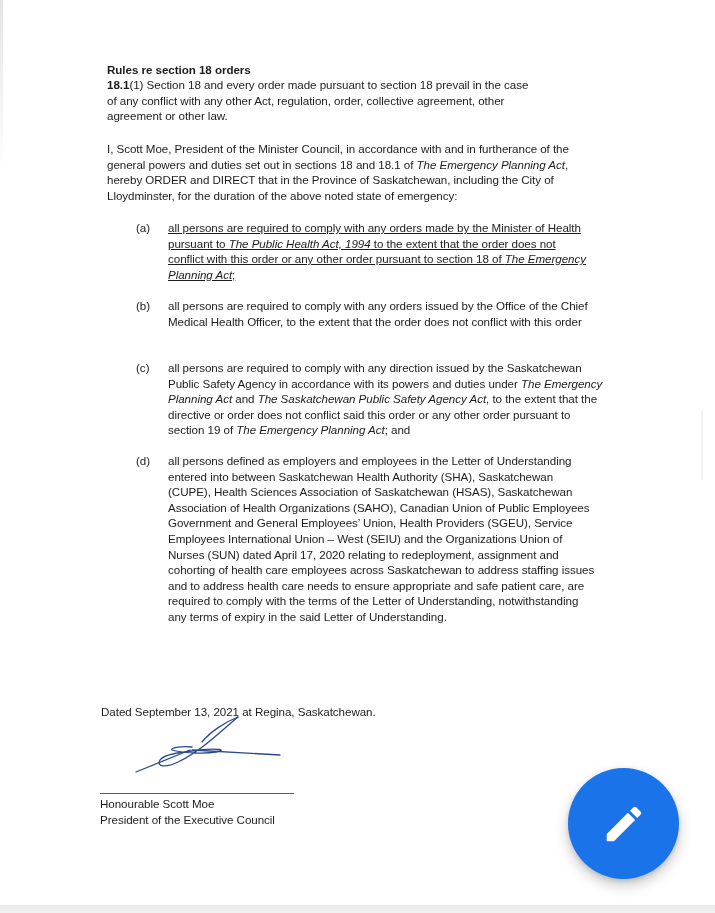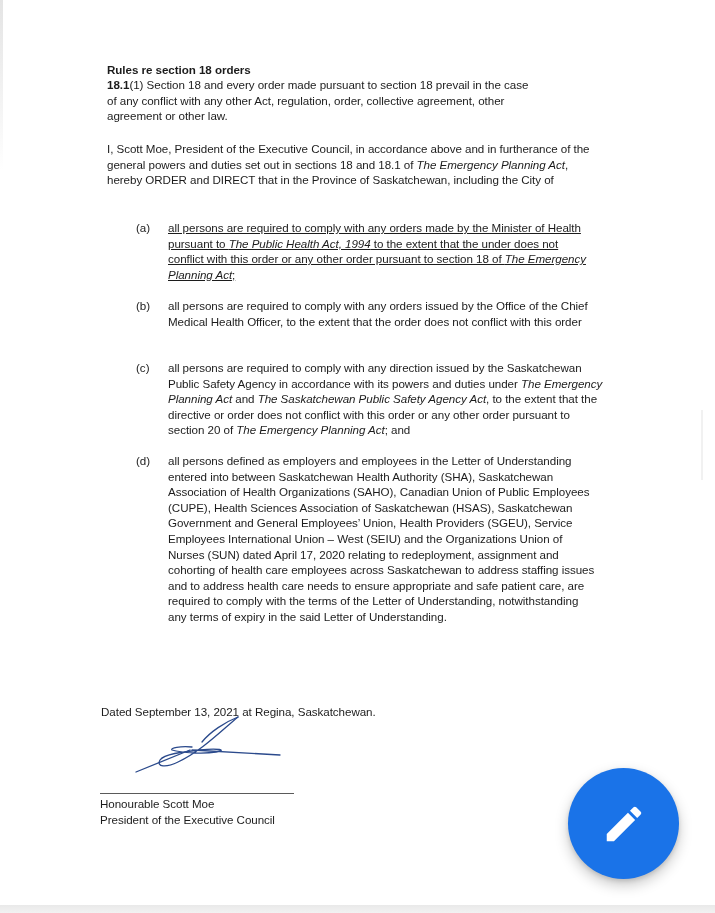--- a/index.html
+++ b/index.html
@@ -135,54 +135,55 @@
 
   <div class="txt heading">Rules re section 18 orders</div>
 
   <div class="txt rule-para">
     <span class="line"><b>18.1</b><span>(1)</span><span> Section 18 and every order made pursuant to section 18 prevail in the case</span></span>
     <span class="line">of any conflict with any other Act, regulation, order, collective agreement, other</span>
     <span class="line">agreement or other law.</span>
   </div>
 
   <div class="txt intro-para">
-    <span class="line">I, Scott Moe, President of the Executive Council, in accordance above and in furtherance of the</span>
+    <span class="line">I, Scott Moe, President of the Minister Council, in accordance with and in furtherance of the</span>
     <span class="line"><span>general powers and duties set out in sections 18 and 18.1 of </span><i>The Emergency Planning Act</i><span>,</span></span>
     <span class="line">hereby ORDER and DIRECT that in the Province of Saskatchewan, including the City of</span>
+    <span class="line">Lloydminster, for the duration of the above noted state of emergency:</span>
   </div>
 
   <div class="item-label" style="top:220px;">(a)</div>
   <div class="txt item-body" style="top:220px;text-decoration:underline;">
     <span class="line">all persons are required to comply with any orders made by the Minister of Health</span>
-    <span class="line"><span>pursuant to </span><i>The Public Health Act, 1994</i><span> to the extent that the under does not</span></span>
+    <span class="line"><span>pursuant to </span><i>The Public Health Act, 1994</i><span> to the extent that the order does not</span></span>
     <span class="line"><span>conflict with this order or any other order pursuant to section 18 of </span><i>The Emergency</i></span>
     <span class="line"><i>Planning Act</i><span>;</span></span>
   </div>
 
   <div class="item-label" style="top:298px;">(b)</div>
   <div class="txt item-body" style="top:298px;">
     <span class="line">all persons are required to comply with any orders issued by the Office of the Chief</span>
     <span class="line">Medical Health Officer, to the extent that the order does not conflict with this order</span>
   </div>
 
   <div class="item-label" style="top:360px;">(c)</div>
   <div class="txt item-body" style="top:360px;">
     <span class="line">all persons are required to comply with any direction issued by the Saskatchewan</span>
     <span class="line"><span>Public Safety Agency in accordance with its powers and duties under </span><i>The Emergency</i></span>
     <span class="line"><i>Planning Act</i><span> and </span><i>The Saskatchewan Public Safety Agency Act</i><span>, to the extent that the</span></span>
-    <span class="line">directive or order does not conflict with this order or any other order pursuant to</span>
-    <span class="line"><span>section 20 of </span><i>The Emergency Planning Act</i><span>; and</span></span>
+    <span class="line">directive or order does not conflict said this order or any other order pursuant to</span>
+    <span class="line"><span>section 19 of </span><i>The Emergency Planning Act</i><span>; and</span></span>
   </div>
 
   <div class="item-label" style="top:453px;">(d)</div>
   <div class="txt item-body" style="top:453px;">
     <span class="line">all persons defined as employers and employees in the Letter of Understanding</span>
     <span class="line">entered into between Saskatchewan Health Authority (SHA), Saskatchewan</span>
+    <span class="line">(CUPE), Health Sciences Association of Saskatchewan (HSAS), Saskatchewan</span>
     <span class="line">Association of Health Organizations (SAHO), Canadian Union of Public Employees</span>
-    <span class="line">(CUPE), Health Sciences Association of Saskatchewan (HSAS), Saskatchewan</span>
     <span class="line">Government and General Employees’ Union, Health Providers (SGEU), Service</span>
     <span class="line">Employees International Union – West (SEIU) and the Organizations Union of</span>
     <span class="line">Nurses (SUN) dated April 17, 2020 relating to redeployment, assignment and</span>
     <span class="line">cohorting of health care employees across Saskatchewan to address staffing issues</span>
     <span class="line">and to address health care needs to ensure appropriate and safe patient care, are</span>
     <span class="line">required to comply with the terms of the Letter of Understanding, notwithstanding</span>
     <span class="line">any terms of expiry in the said Letter of Understanding.</span>
   </div>
 
   <div class="txt dated">Dated September 13, 2021 at Regina, Saskatchewan.</div>

